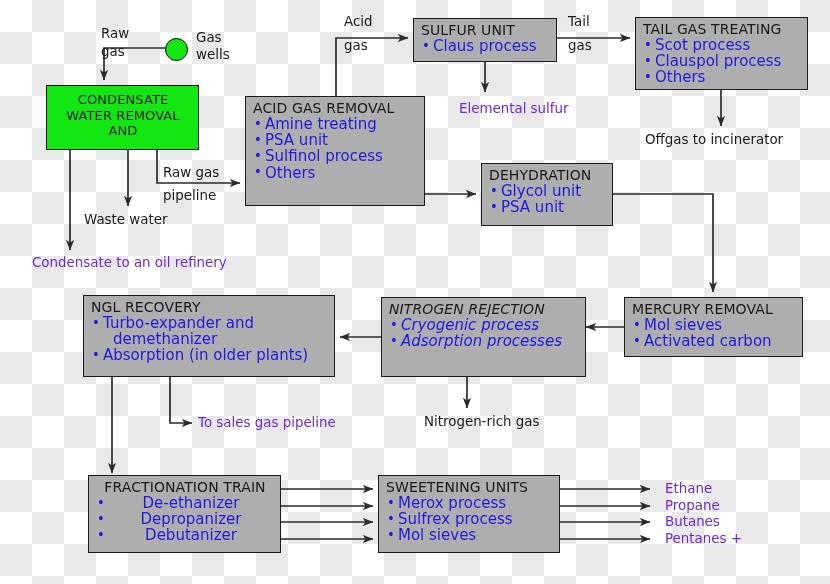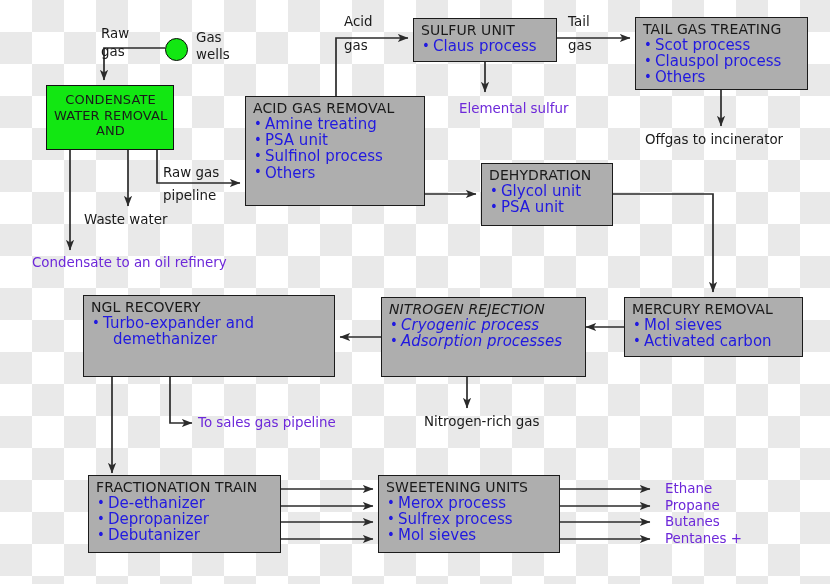--- a/index.html
+++ b/index.html
@@ -101,21 +101,21 @@
     </g>
   </svg>
 
   <div style="position:absolute;left:165px;top:38px;width:21px;height:21px;border-radius:50%;background:#12e712;border:1.4px solid #0b0b0b;"></div>
   <div class="lbl" style="left:196px;top:30px;">Gas</div>
   <div class="lbl" style="left:196px;top:47px;">wells</div>
 
   <div class="lbl" style="left:101px;top:26px;">Raw</div>
   <div class="lbl" style="left:101px;top:44px;">gas</div>
 
-  <div class="box green" style="left:46px;top:85px;width:128px;height:65px;padding-top:6px;">
+  <div class="box green" style="left:46px;top:85px;width:153px;height:65px;padding-top:6px;">
     <div class="ttl">CONDENSATE</div>
     <div class="ttl">WATER REMOVAL</div>
     <div class="ttl">AND</div>
   </div>
 
   <div class="lbl" style="left:163px;top:165px;">Raw gas</div>
   <div class="lbl" style="left:163px;top:188px;">pipeline</div>
   <div class="lbl" style="left:84px;top:212px;">Waste water</div>
   <div class="lbl red" style="left:32px;top:255px;">Condensate to an oil refinery</div>
 
@@ -178,26 +178,27 @@
     </ul>
   </div>
 
   <div class="lbl" style="left:424px;top:414px;">Nitrogen-rich gas</div>
 
   <div class="box" style="left:83px;top:295px;width:252px;height:82px;">
     <div class="ttl">NGL RECOVERY</div>
     <ul>
       <li>Turbo-expander and</li>
       <li class="cont">demethanizer</li>
+      <li>Absorption (in older plants)</li>
     </ul>
   </div>
 
   <div class="lbl red" style="left:198px;top:415px;">To sales gas pipeline</div>
 
-  <div class="box" style="left:88px;top:475px;width:193px;height:78px;">
+  <div class="box" style="left:88px;top:475px;width:193px;height:78px;text-align:center;">
     <div class="ttl">FRACTIONATION TRAIN</div>
     <ul>
       <li>De-ethanizer</li>
       <li>Depropanizer</li>
       <li>Debutanizer</li>
     </ul>
   </div>
 
   <div class="box" style="left:378px;top:475px;width:182px;height:78px;">
     <div class="ttl">SWEETENING UNITS</div>

